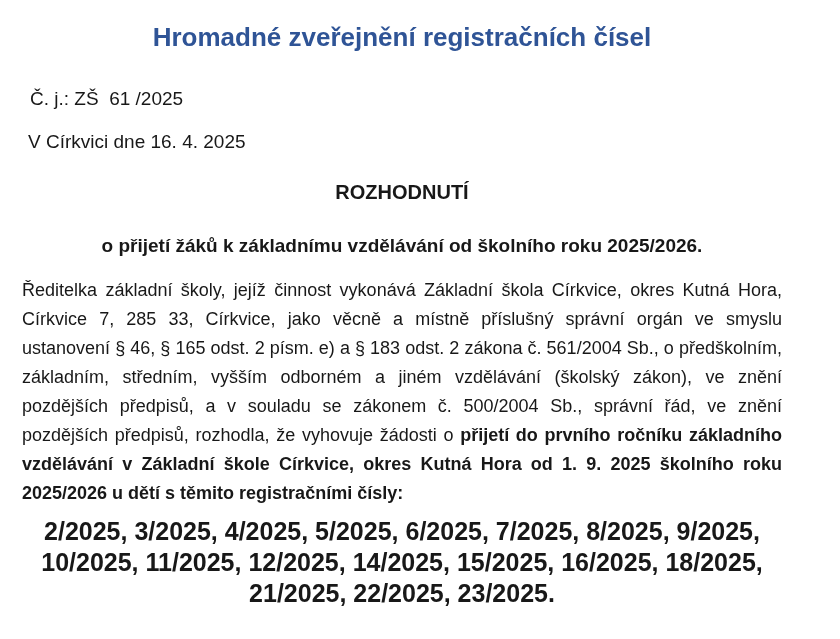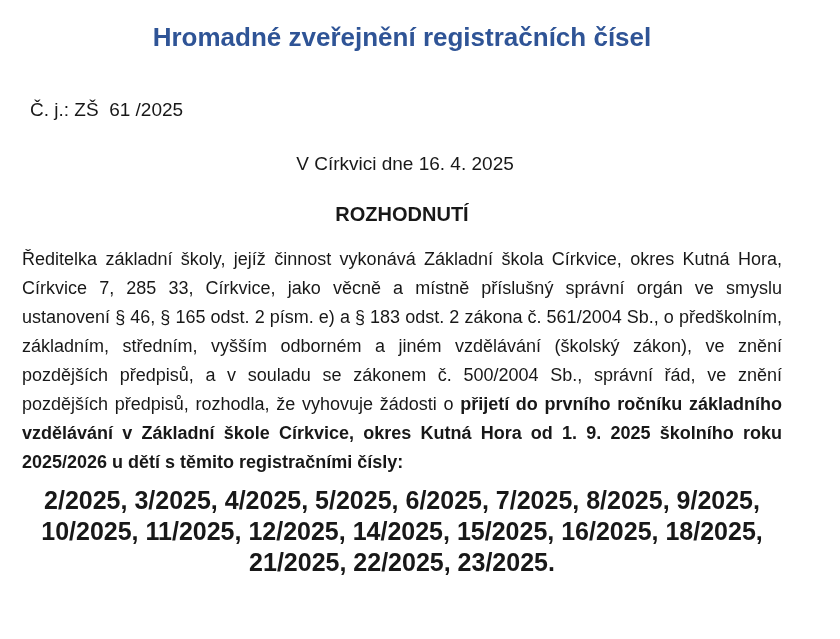--- a/index.html
+++ b/index.html
@@ -20,22 +20,22 @@
     font-weight: bold;
     text-align: center;
     color: #2F5496;
   }
   .meta {
     margin: 0;
     font-size: 19px;
     line-height: 25px;
     white-space: pre-wrap;
   }
-  .ref  { margin-top: 43px; padding-left: 8px; }
-  .date { margin-top: 29px; padding-left: 6px; text-align: center; }
+  .ref  { margin-top: 32px; padding-left: 8px; }
+  .date { margin-top: 18px; padding-left: 6px; }
   .heading {
     margin: 25px 0 9px;
     font-size: 20px;
     line-height: 27px;
     font-weight: bold;
     text-align: center;
   }
   .subheading {
     margin: 27px 0 0;
     font-size: 19px;
@@ -64,18 +64,19 @@
 <div class="page">
 
   <h1 class="title">Hromadné zveřejnění registračních čísel</h1>
 
   <p class="meta ref">Č. j.: ZŠ  61 /2025</p>
 
   <p class="meta date">V Církvici dne 16. 4. 2025</p>
 
   <p class="heading">ROZHODNUTÍ</p>
 
+  <p class="subheading">o přijetí žáků k základnímu vzdělávání od školního roku 2025/2026.</p>
 
   <p class="body-par"><span>Ředitelka základní školy, jejíž činnost vykonává Základní škola Církvice, okres Kutná Hora, Církvice 7, 285 33, Církvice, jako věcně a místně příslušný správní orgán ve smyslu ustanovení § 46, § 165 odst. 2 písm. e) a § 183 odst. 2 zákona č. 561/2004 Sb., o předškolním, základním, středním, vyšším odborném a jiném vzdělávání (školský zákon), ve znění pozdějších předpisů, a v souladu se zákonem č. 500/2004 Sb., správní řád, ve znění pozdějších předpisů, rozhodla, že vyhovuje žádosti o </span><span class="bold">přijetí do prvního ročníku základního vzdělávání v Základní škole Církvice, okres Kutná Hora od 1. 9. 2025 školního roku 2025/2026 u dětí s těmito registračními čísly:</span></p>
 
   <p class="numbers">2/2025, 3/2025, 4/2025, 5/2025, 6/2025, 7/2025, 8/2025, 9/2025, 10/2025, 11/2025, 12/2025, 14/2025, 15/2025, 16/2025, 18/2025, 21/2025, 22/2025, 23/2025.</p>
 
 </div>
 
 </body></html>

